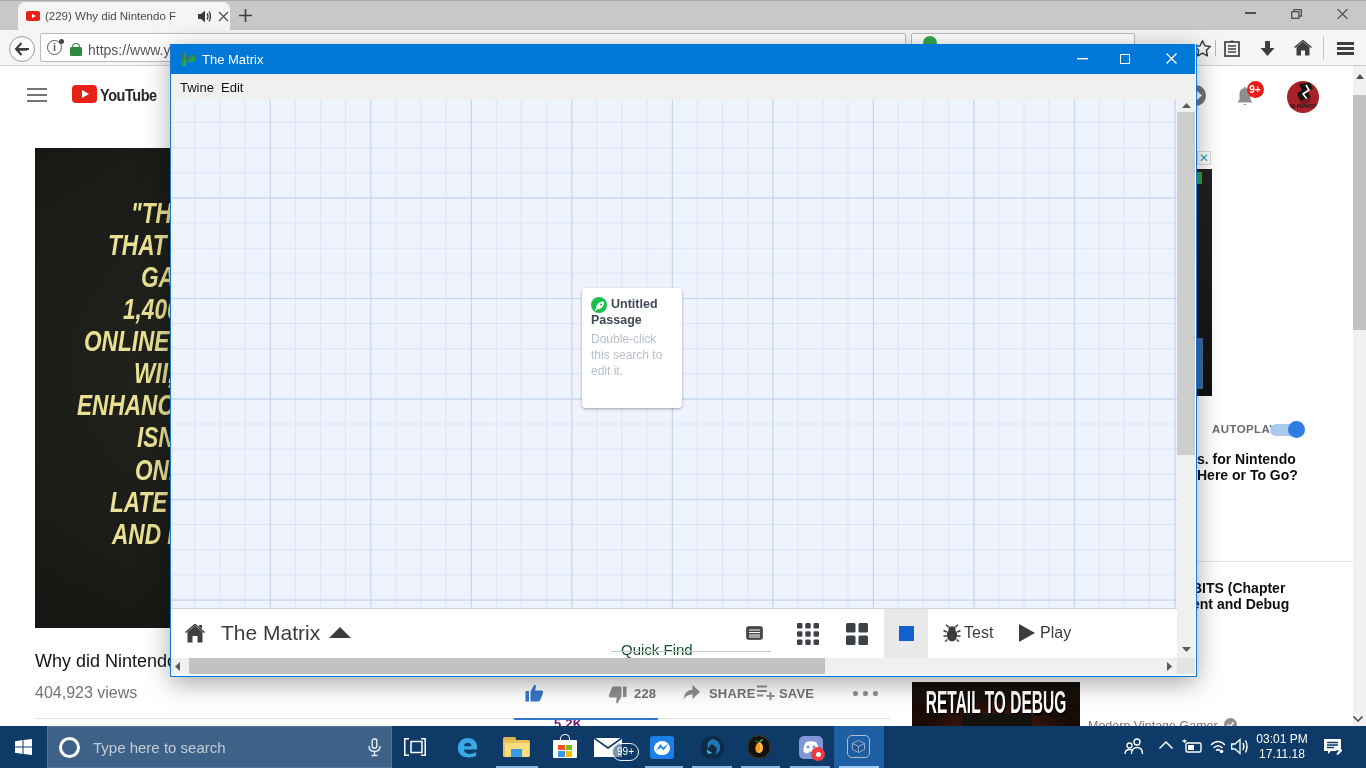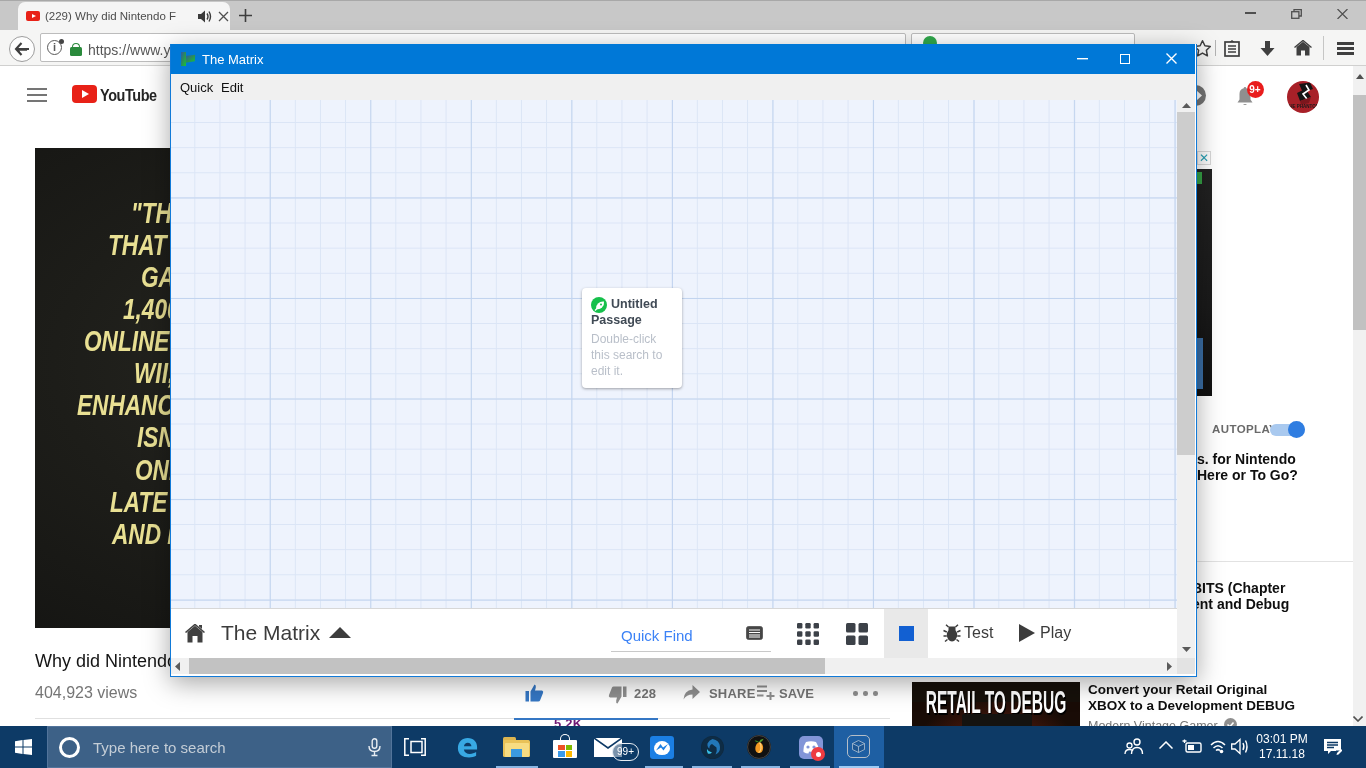--- a/index.html
+++ b/index.html
@@ -60,34 +60,34 @@
 #tgrid { left:0; top:56px; width:1024px; height:508px;
   background-color:#eef3fd;
   background-image:
     linear-gradient(90deg, #c2d4ef 1px, transparent 1px),
     linear-gradient(180deg, #c2d4ef 1px, transparent 1px),
     linear-gradient(90deg, #dbe5f6 1px, transparent 1px),
     linear-gradient(180deg, #dbe5f6 1px, transparent 1px);
   background-size:100.56px 100.56px, 100.56px 100.56px, 25.14px 25.14px, 25.14px 25.14px;
   background-position:-1.8px -3.1px, -1.8px -3.1px, -1.8px -3.1px, -1.8px -3.1px;
 }
-#tcard { left:411px; top:188px; width:100px; height:100px; background:#fff; border-radius:4px; box-shadow:0 1px 3px rgba(0,0,0,0.35); padding:8px 9px; }
+#tcard { left:411px; top:188px; width:100px; height:120px; background:#fff; border-radius:4px; box-shadow:0 1px 3px rgba(0,0,0,0.35); padding:8px 9px; }
 #tcard .ric { position:absolute; left:9px; top:9px; width:16px; height:16px; border-radius:50%; background:#16c04b; }
 #tcard .pt { font-size:12.5px; font-weight:bold; color:#404a55; line-height:16px; }
 #tcard .pd { font-size:12px; color:#b9bfc9; line-height:16px; margin-top:3px; }
 #ttool { left:0; top:564px; width:1024px; height:50px; background:#fff; border-top:1px solid #d7d7d7; }
 #tvscroll { left:1006px; top:56px; width:18px; height:558px; background:#f0f0f0; }
 #tvthumb { position:absolute; left:0px; top:12px; width:18px; height:343px; background:#cdcdcd; }
 #thscroll { left:0; top:614px; width:1006px; height:16px; background:#f0f0f0; }
 #ththumb { position:absolute; left:18px; top:0; width:636px; height:16px; background:#c2c2c2; }
 #tcorner { left:1006px; top:614px; width:18px; height:16px; background:#e3e3e3; }
 
 
 #tbtitle { position:absolute; left:50px; top:12px; font-size:21px; color:#3c3c3c; }
-#qf { position:absolute; left:450px; top:18px; font-size:15px; color:#3b82f6; }
+#qf { position:absolute; left:450px; top:32px; font-size:15px; color:#14532d; }
 #qfline { position:absolute; left:440px; top:42px; width:160px; height:1px; background:#c9c9c9; }
 #graysel { position:absolute; left:713px; top:0; width:44px; height:50px; background:#e9e9e9; }
 #bluesq { position:absolute; left:728px; top:17px; width:15px; height:15px; background:#1260d2; }
 #greenbtn { position:absolute; left:910px; top:0; width:96px; height:50px; background:#0cc246; color:#fff; }
 .tbtxt { font-size:16px; color:#3c3c3c; }
 
 
 #taskbar { left:0; top:726px; width:1366px; height:42px; background:#0d3a66; z-index:30; }
 #tsearch { position:absolute; left:47px; top:0; width:345px; height:42px; background:#3d6187; border:1px solid #52749b; }
 #tsearch .ring { position:absolute; left:11px; top:10px; width:21px; height:21px; border:3px solid #fff; border-radius:50%; }
@@ -240,21 +240,20 @@
   <div class="abs" style="left:1288px;top:421px;width:17px;height:17px;border-radius:50%;background:#2f7de1;"></div>
   <div class="abs sbold" style="left:1197px;top:452px;line-height:15.5px;">s. for Nintendo<br>Here or To Go?</div>
   <div class="abs" style="left:1090px;top:561px;width:263px;height:1px;background:#e2e2e2;"></div>
   <div class="abs sbold" style="left:1192px;top:580px;line-height:16px;">BITS (Chapter<br>ent and Debug</div>
 
   <div class="abs" style="left:912px;top:682px;width:168px;height:86px;background:#16100a;overflow:hidden;">
     <div style="position:absolute;left:0;top:20px;width:168px;height:66px;background:radial-gradient(ellipse at 50% 115%, #7e2113 0%, #521a0e 40%, #190c06 78%);"></div>
     <div style="position:absolute;left:84px;top:3px;font-size:31px;font-weight:bold;color:#fff;white-space:nowrap;transform:scaleX(0.5) translateX(-50%);transform-origin:0 0;text-shadow:2px 2px 0 #000;">RETAIL TO DEBUG</div>
     <div style="position:absolute;left:50px;top:32px;width:70px;height:16px;background:#151310;border-radius:2px;"></div>
   </div>
-  <div class="abs sbold" style="left:1088px;top:682px;line-height:15.5px;font-size:13.5px;">Convert your Retail Original<br>XBOX to a Development DEBUG</div>
   <div class="abs sgray" style="left:1088px;top:719px;font-size:12.5px;">Modern Vintage Gamer</div>
   <svg class="abs" style="left:1224px;top:718px;" width="13" height="13" viewBox="0 0 13 13">
     <circle cx="6.5" cy="6.5" r="6.5" fill="#8f8f8f"></circle>
       <path d="M3.5 6.5 L5.8 8.8 L9.5 4.5" stroke="#fff" stroke-width="1.6" fill="none"></path>
   </svg>
 
   <div id="pgsb" class="abs"></div>
   <div id="pgthumb" class="abs"></div>
   <svg class="abs" style="left:1356px;top:74px;" width="8" height="5" viewBox="0 0 8 5">
       <path d="M0 5 L4 0 L8 5 Z" fill="#505050"></path>
@@ -279,21 +278,21 @@
       <span class="tname">The Matrix</span>
       <svg style="position:absolute;left:906px;top:14px;" width="11" height="2" viewBox="0 0 11 2">
           <rect width="11" height="1.4" fill="#fff"></rect>
         </svg>
       <span style="position:absolute;left:949px;top:10px;width:10px;height:10px;border:1.4px solid #fff;"></span>
       <svg style="position:absolute;left:995px;top:9px;" width="11" height="11" viewBox="0 0 11 11">
           <path d="M0.5 0.5 L10.5 10.5 M10.5 0.5 L0.5 10.5" stroke="#fff" stroke-width="1.4"></path>
         </svg>
     </div>
     <div id="tmenu" class="abs">
-        <span style="position:absolute;left:9px;top:6px;">Quick</span>
+        <span style="position:absolute;left:9px;top:6px;">Twine</span>
         <span style="position:absolute;left:50px;top:6px;">Edit</span>
       </div>
     <div id="tgrid" class="abs">
       <div id="tcard" class="abs">
         <span class="ric">
           <svg style="position:absolute;left:2.5px;top:2.5px;" width="11" height="11" viewBox="0 0 11 11">
             <path d="M2 9 Q1.5 6 4 3.5 Q6.5 1 10 1.5 Q10.5 5 8 7.5 Q5.5 10 2 9 Z" fill="#fff"></path>
             <path d="M1 10.5 L3 8.5" stroke="#fff" stroke-width="1.2"></path>
             <circle cx="7" cy="4.5" r="1" fill="#16c04b"></circle>
           </svg>

